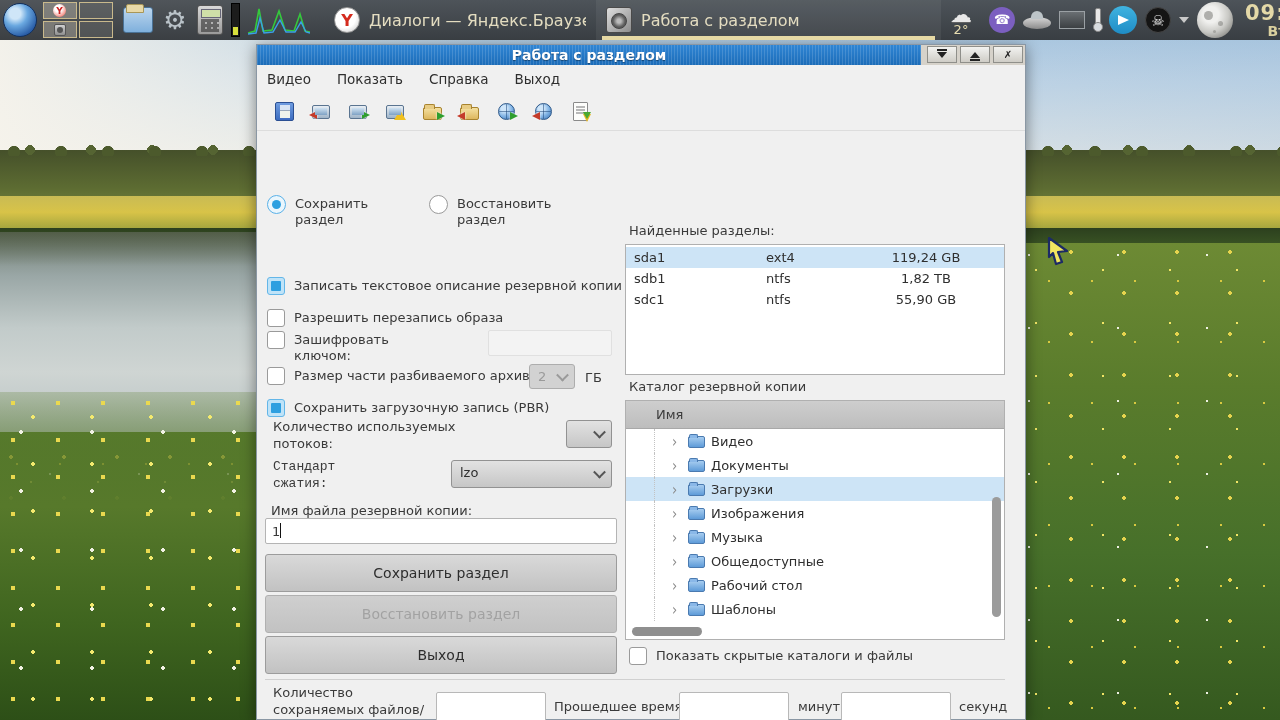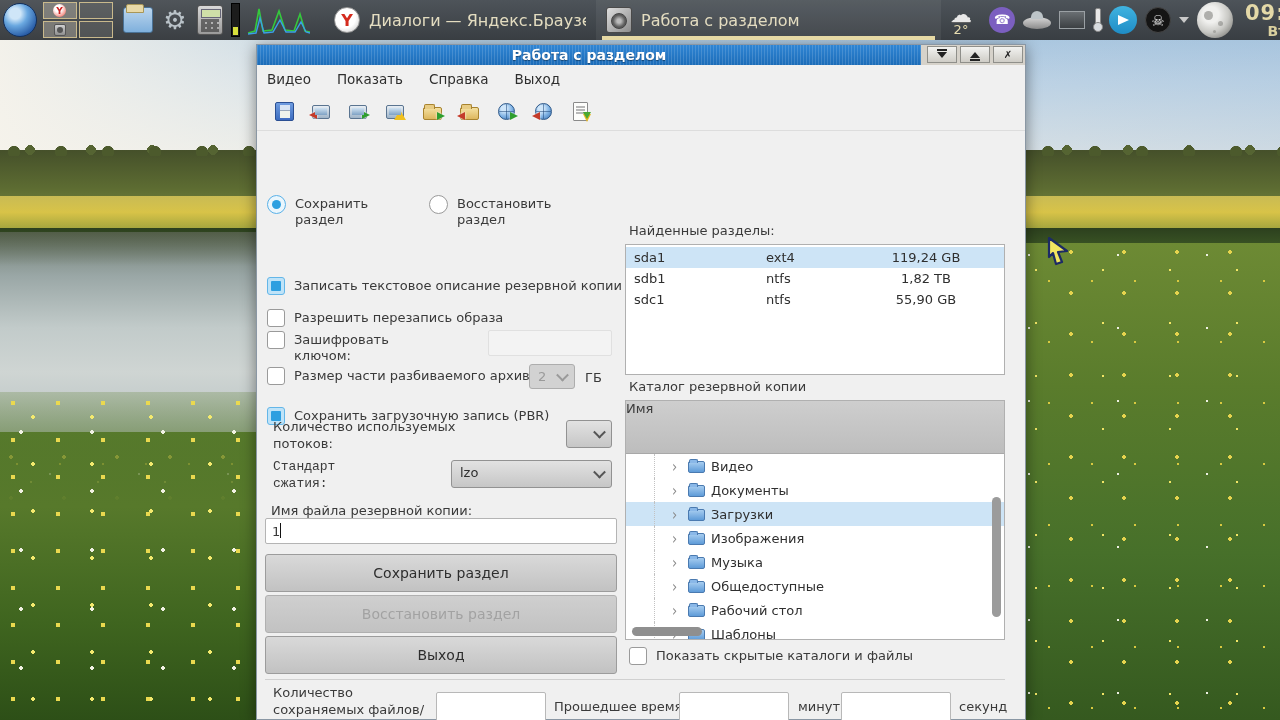--- a/index.html
+++ b/index.html
@@ -163,21 +163,21 @@
     background:linear-gradient(180deg,#d9d9d9,#c2c2c2); border:1px solid #9c9c9c; border-radius:3px; font-size:14px; color:#2e2e2e; }
   .pbtn.dis { color:#a2a2a2; background:linear-gradient(180deg,#cfcfcf,#c2c2c2); border-color:#b0b0b0; }
 
   
   .plist { position:absolute; left:368px; top:113px; width:380px; height:131px; background:#fff; border:1px solid #b0b0b0; padding-top:2px; }
   .prow { display:grid; grid-template-columns:140px 100px 120px; height:21px; align-items:center; font-size:13px; color:#2f2f2f; }
   .prow span:nth-child(1){ padding-left:8px; }
   .prow span:nth-child(3){ text-align:center; }
   .prow.sel { background:#cde4f6; }
   .treebox { position:absolute; left:368px; top:269px; width:380px; height:240px; background:#fff; border:1px solid #b0b0b0; overflow:hidden; }
-  .thead { height:53px; background:linear-gradient(180deg,#cecece,#bdbdbd); border-bottom:1px solid #a8a8a8; display:flex; color:#3c3c3c; }
+  .thead { height:28px; background:linear-gradient(180deg,#cecece,#bdbdbd); border-bottom:1px solid #a8a8a8; display:flex; align-items:center; padding-left:30px; color:#3c3c3c; }
   .trow { height:24px; display:flex; align-items:center; gap:6px; padding-left:46px; position:relative; color:#2f2f2f; }
   .trow.sel { background:#cde4f6; }
   .trow .exp { color:#8a8a8a; font-size:13px; transform:scaleY(1.2); width:10px; flex:none; }
   .trow::before{ content:""; position:absolute; left:28px; top:0; bottom:0; border-left:1px dotted #c2c2c2; }
   .fold { width:17px; height:12px; background:linear-gradient(180deg,#a7cdf0,#5e9bd8); border:1px solid #46759ч; border:1px solid #4a7ab0; border-radius:2px; position:relative; flex:none; margin-top:1px; }
   .fold::before{ content:""; position:absolute; left:0; top:-3px; width:7px; height:3px; background:#8ab8e8; border:1px solid #4a7ab0; border-bottom:none; border-radius:2px 2px 0 0; }
   .vscroll { position:absolute; right:3px; top:96px; width:9px; height:120px; background:#9b9b9b; border-radius:5px; }
   .hscroll { position:absolute; left:6px; bottom:3px; width:70px; height:9px; background:#8f8f8f; border-radius:5px; }
   .statline { position:absolute; left:8px; top:548px; width:740px; border-top:1px solid #d0d0d0; }
   .sfield { position:absolute; width:110px; height:30px; background:#fff; border:1px solid #b8b8b8; border-radius:2px; }
@@ -353,21 +353,21 @@
       </div>
       <div class="tinput dis" style="position:absolute; left:231px; top:199px; width:124px; height:26px;"></div>
 
       <div class="row" style="left:10px; top:236px;">
         <span class="cb"></span>
         <span class="lb">Размер части разбиваемого архива:</span>
       </div>
       <div class="combo dis" style="position:absolute; left:272px; top:233px; width:46px;"><span>2</span></div>
       <div class="slabel" style="left:328px; top:239px;">ГБ</div>
 
-      <div class="row" style="left:10px; top:268px;margin-top:8px;">
+      <div class="row" style="left:10px; top:268px;">
         <span class="cb on"></span>
         <span class="lb">Сохранить загрузочную запись (PBR)</span>
       </div>
 
       <div class="slabel" style="left:16px; top:288px; width:230px;">Количество используемых потоков:</div>
       <div class="combo" style="position:absolute; left:309px; top:289px; width:46px; height:28px;"><span></span></div>
 
       <div class="slabel" style="left:16px; top:328px; width:120px;font-family:Liberation Mono, monospace;">Стандарт сжатия:</div>
       <div class="combo" style="position:absolute; left:194px; top:329px; width:161px; height:28px;"><span>lzo</span></div>
 

